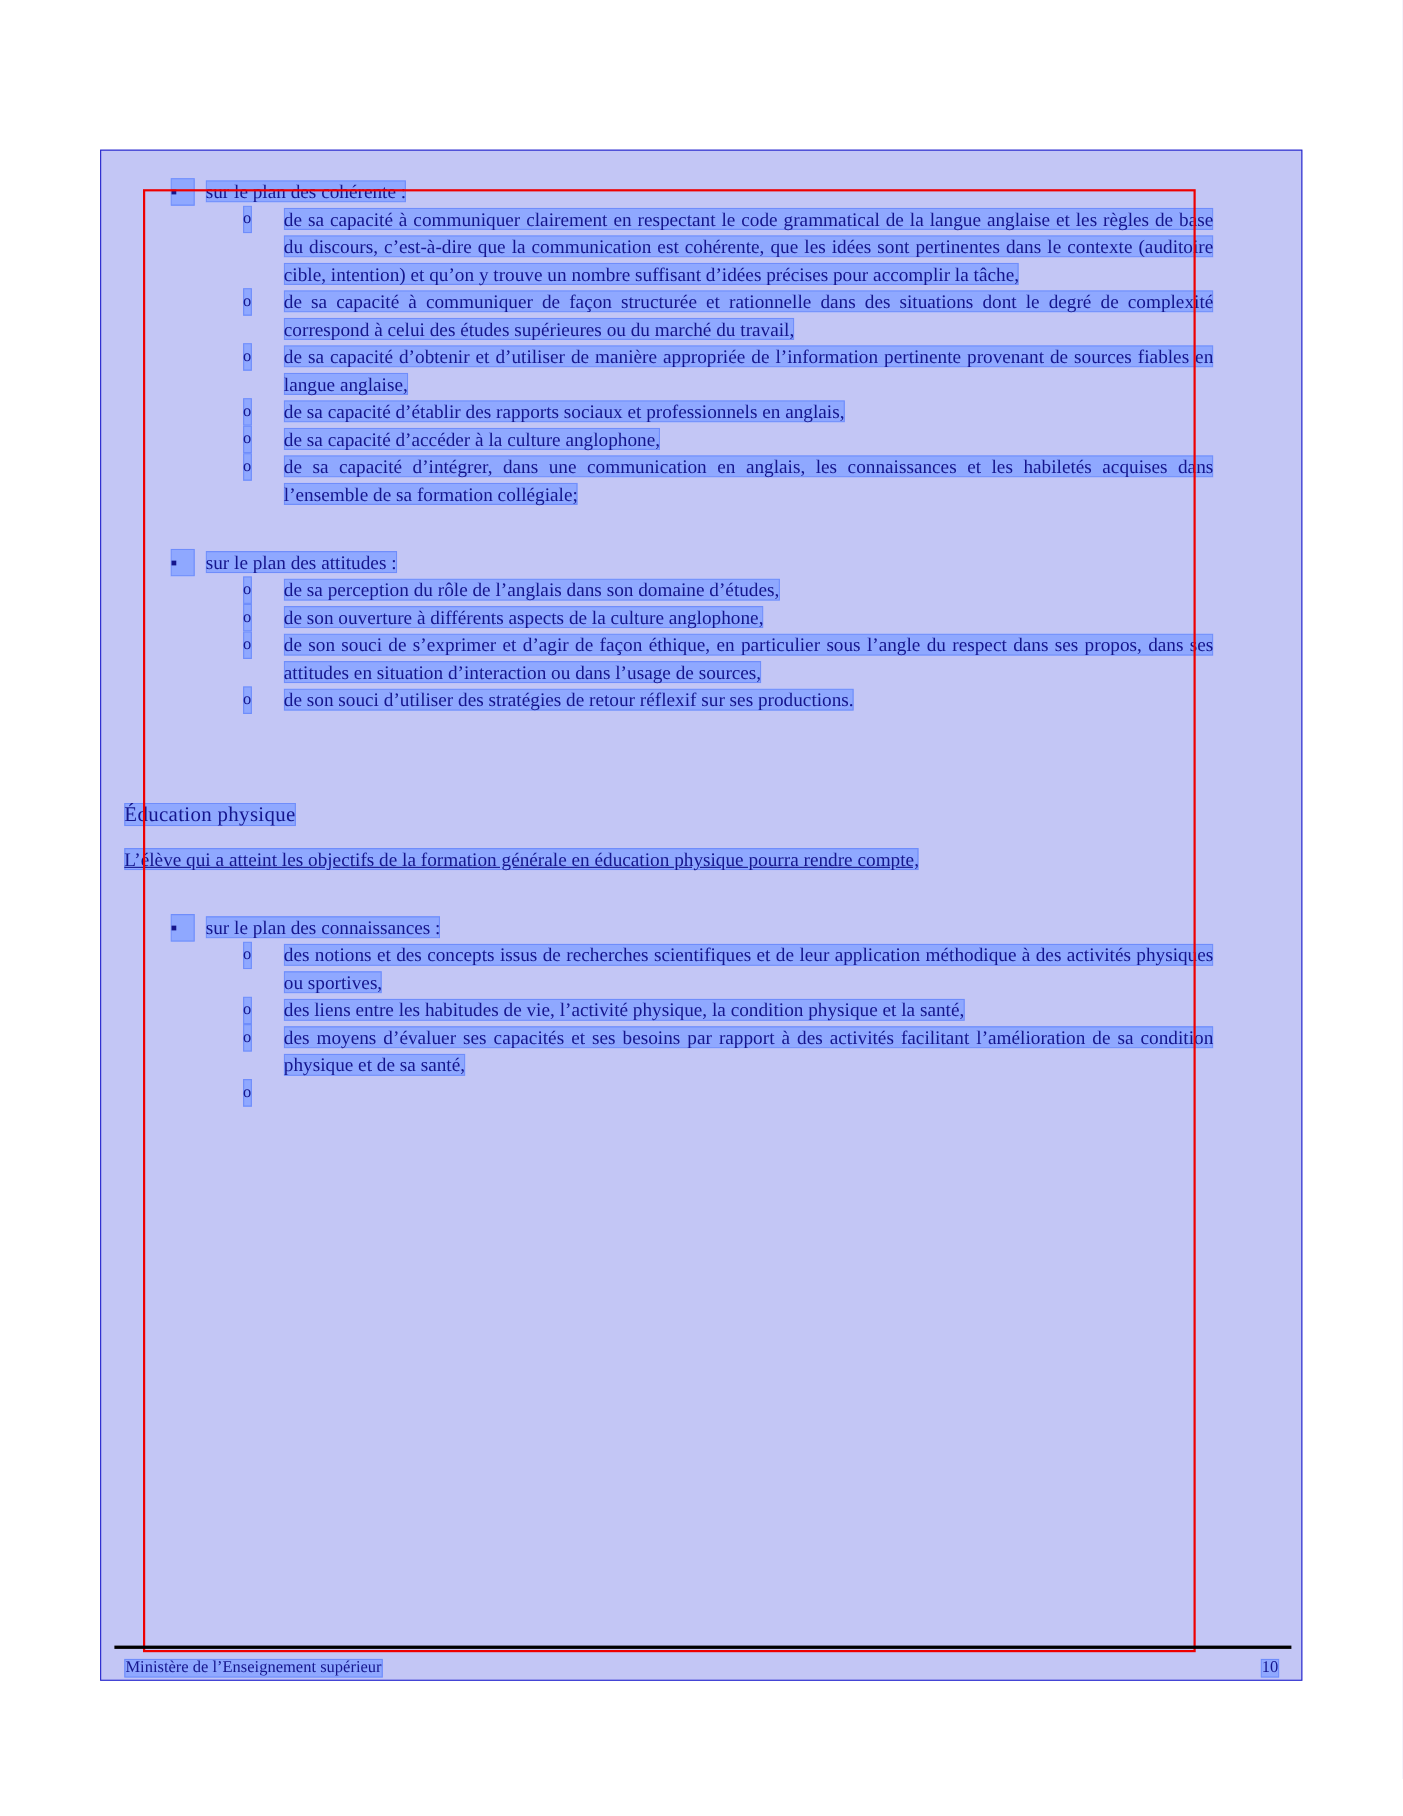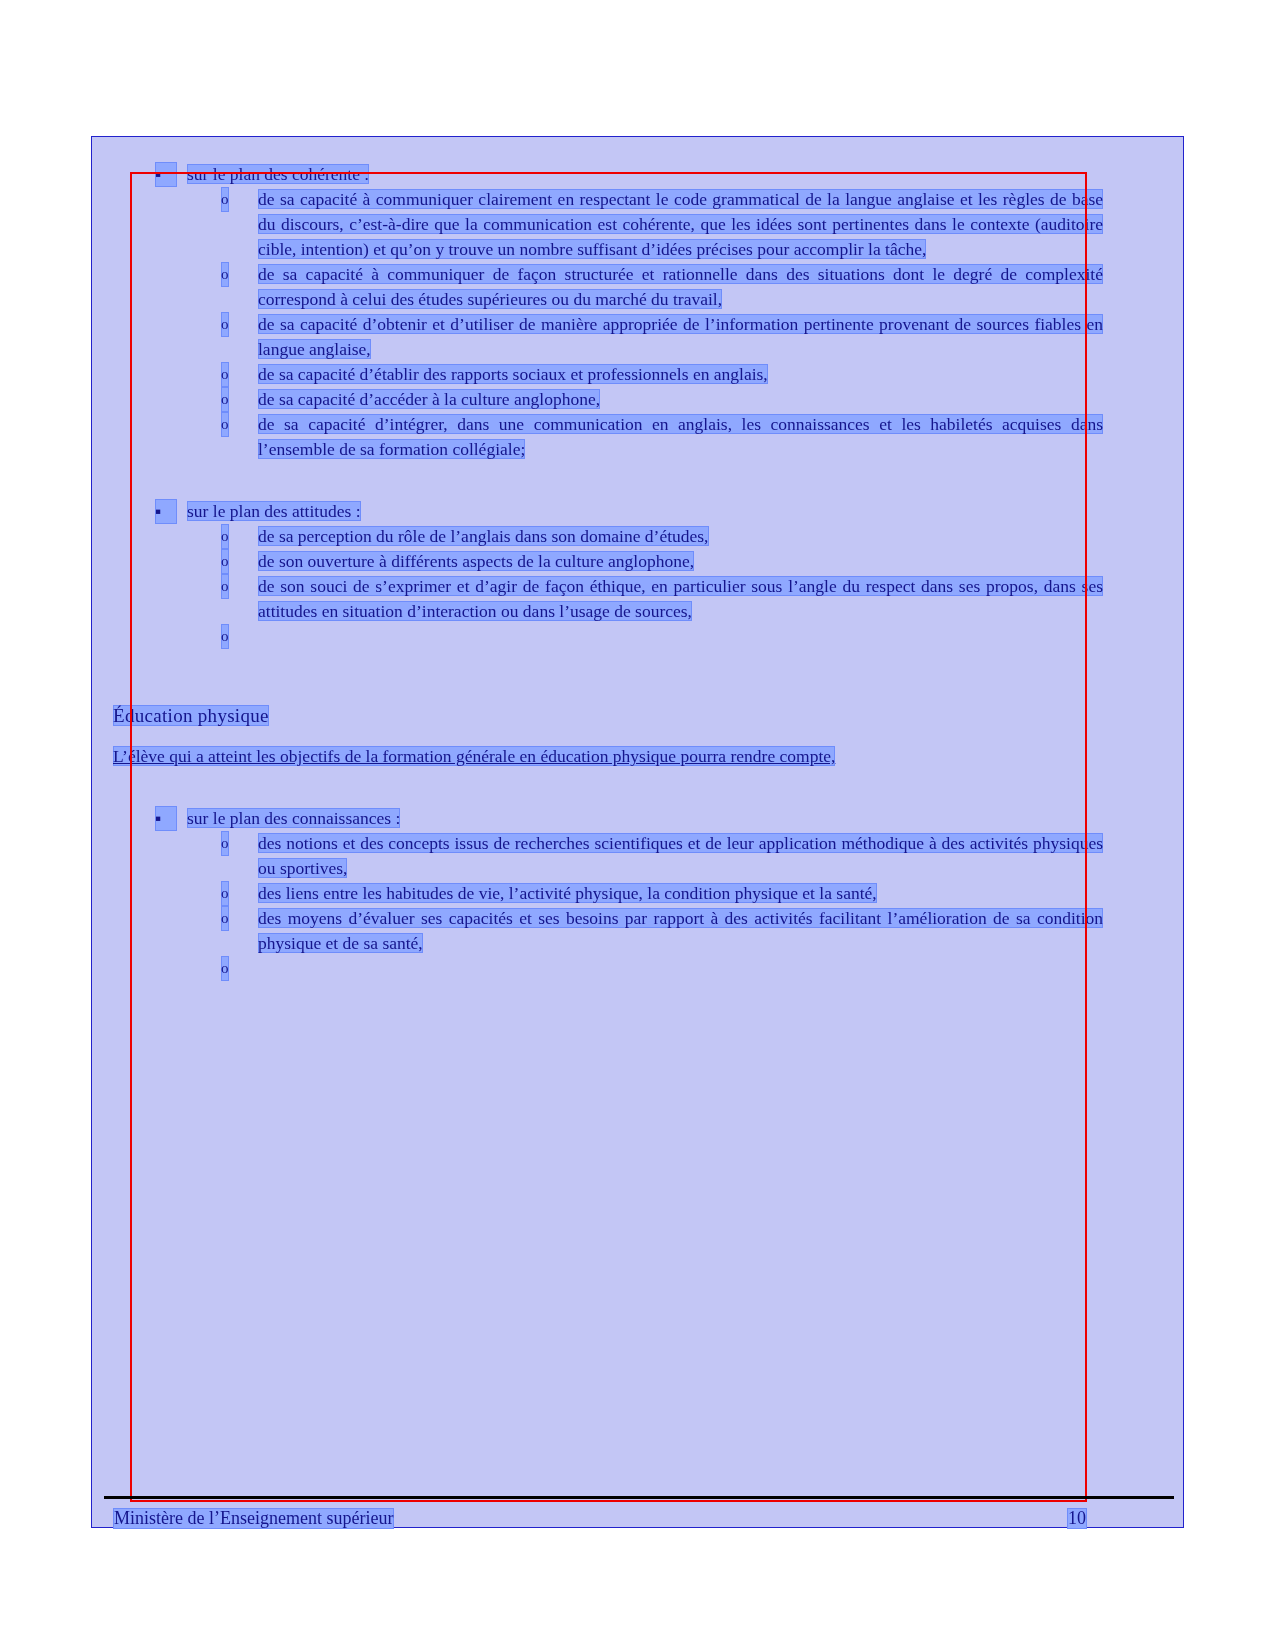--- a/index.html
+++ b/index.html
@@ -107,24 +107,24 @@
     left: 104px;
     top: 1496px;
     width: 1070px;
     height: 3px;
     background: #000000;
   }
   .footer {
     position: absolute;
     left: 113px;
     top: 1508px;
-    width: 974px;
+    width: 1050px;
     display: flex;
     justify-content: space-between;
-    font-size: 18px;
+    font-size: 15px;
     color: #15158c;
   }
   .footer .sel { padding: 0 1px; }
 </style>
 </head>
 <body>
 
 <div class="page-canvas">
 
   <div class="page-sheet"></div>
@@ -164,21 +164,21 @@
       <div class="lvl2">
         <span class="bullet sel">o</span><span class="sel para-text">de sa perception du rôle de l’anglais dans son domaine d’études,</span>
       </div>
       <div class="lvl2">
         <span class="bullet sel">o</span><span class="sel para-text">de son ouverture à différents aspects de la culture anglophone,</span>
       </div>
       <div class="lvl2">
         <span class="bullet sel">o</span><span class="sel para-text">de son souci de s’exprimer et d’agir de façon éthique, en particulier sous l’angle du respect dans ses propos, dans ses attitudes en situation d’interaction ou dans l’usage de sources,</span>
       </div>
       <div class="lvl2">
-        <span class="bullet sel">o</span>
+        <span class="bullet sel">o</span><span class="sel para-text">de son souci d’utiliser des stratégies de retour réflexif sur ses productions.</span>
       </div>
     </div>
 
     <div class="spacer-lg"></div>
     <div class="spacer-sm"></div>
 
     <div class="section-title">
       <span class="sel">Éducation physique</span>
     </div>
 

